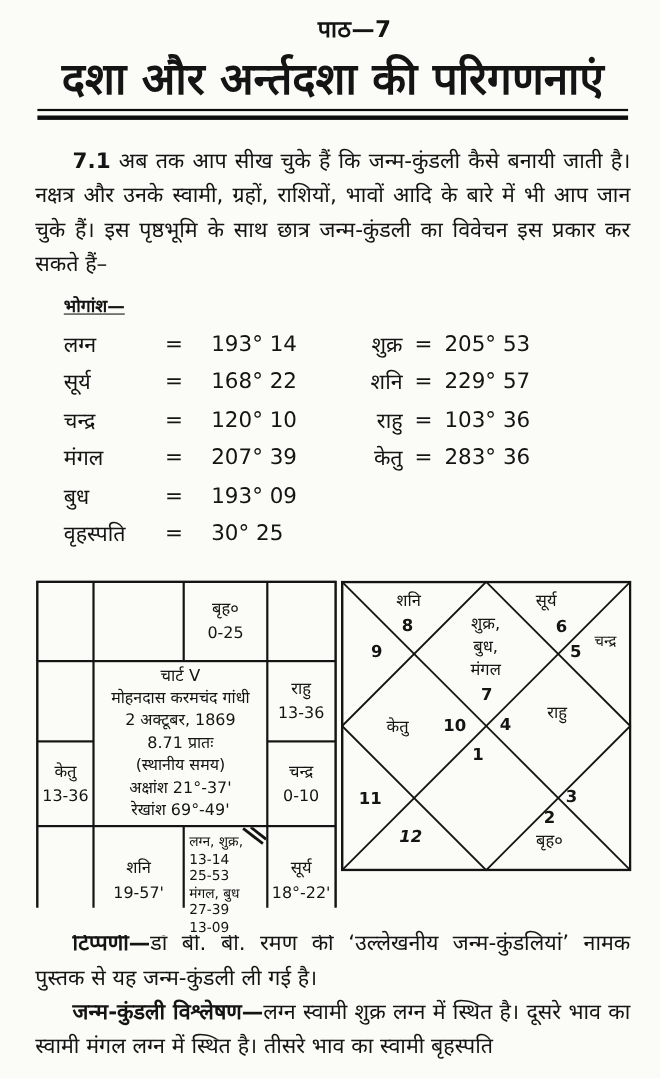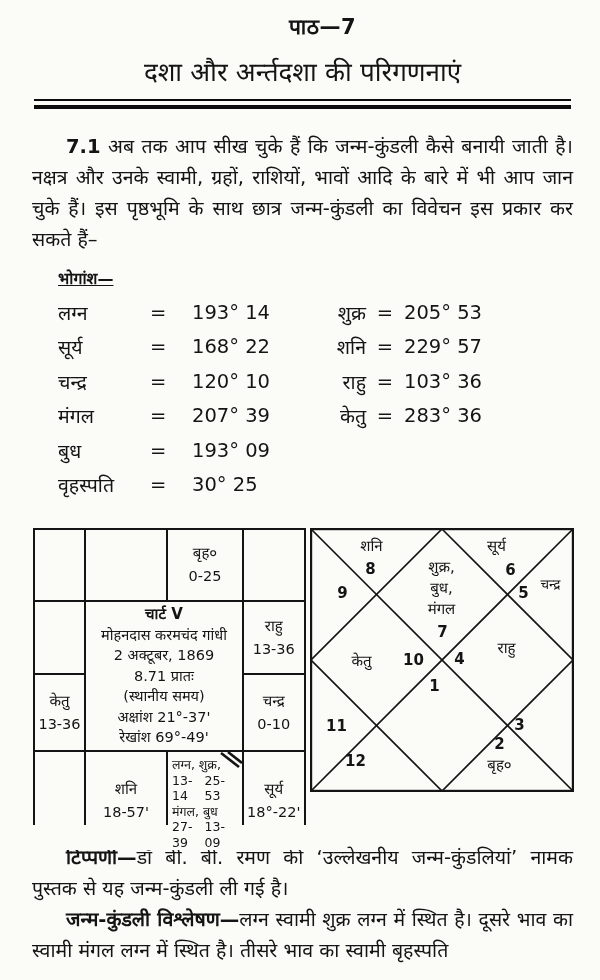--- a/index.html
+++ b/index.html
@@ -10,21 +10,21 @@
     font-family:"DejaVu Sans", sans-serif;
     overflow:hidden;
   }
   .page { width:600px; height:980px; padding:12px 27px 0 32px; }
 
   .lesson {
     text-align:center; font-weight:bold; font-size:21px;
     letter-spacing:0.5px; padding-left:40px;
   }
   .title {
-    text-align:center; font-weight:normal; font-size:26px;
+    text-align:center; font-weight:bold; font-size:40px;
     margin-top:12px; line-height:40px;
   }
   .title-rule {
     margin:7px 2px 0 2px; height:10px;
     border-top:2.5px solid #0c0c0c;
     border-bottom:4px solid #0c0c0c;
   }
 
   .para {
     font-size:19.5px; line-height:31px; text-align:justify;
@@ -56,26 +56,26 @@
     gap:2px; background:#141414;
     border:2px solid #141414;
     font-size:15px;
   }
   .sc { background:#fbfbf8; display:flex; flex-direction:column; align-items:center; justify-content:center; line-height:23px; position:relative; }
   .r1c1{grid-area:1/1;} .r1c2{grid-area:1/2;} .r1c3{grid-area:1/3;} .r1c4{grid-area:1/4;}
   .r2c1{grid-area:2/1;} .scenter{grid-area:2/2/span 2/span 2;} .r2c4{grid-area:2/4;}
   .r3c1{grid-area:3/1;} .r3c4{grid-area:3/4;}
   .r4c1{grid-area:4/1;} .r4c2{grid-area:4/2;} .lagna{grid-area:4/3;} .r4c4{grid-area:4/4;}
   .scenter { font-size:14.5px; line-height:20.5px; text-align:center; }
-  .scenter .c1 { font-weight:bold; font-size:15px; }
+  .scenter .c1 { font-weight:normal; font-size:15px; }
   .lagna {
     align-items:flex-start; justify-content:flex-start;
     font-size:12.5px; line-height:15.5px; padding:5px 5px 0 4px; text-align:left;
   }
-  .lagna .num-line { display:flex; justify-content:center; width:100%; }
+  .lagna .num-line { display:flex; justify-content:center; width:100%;flex-direction:column; }
   .lagna-mark { position:absolute; top:0; right:0; }
   .lagna-mark line { stroke:#141414; stroke-width:2.6; }
   .pv { font-size:14.5px; }
 
   
   .nchart { position:relative; width:264px; height:264px; font-size:15px; }
   .nchart svg { position:absolute; left:0; top:0; }
   .nchart svg line, .nchart svg polygon, .nchart svg rect { stroke:#141414; fill:none; }
   .nl {
     position:absolute; transform:translate(-50%,-50%);
@@ -173,21 +173,21 @@
         <div class="pv">13-36</div>
       </div>
       <div class="sc r3c4">
         <div class="pl">चन्द्र</div>
         <div class="pv">0-10</div>
       </div>
 
       <div class="sc r4c1"></div>
       <div class="sc r4c2">
         <div class="pl">शनि</div>
-        <div class="pv">18-57'</div>
+        <div class="pv">19-57'</div>
       </div>
       <div class="sc lagna">
         <svg class="lagna-mark" width="24" height="20" viewBox="0 0 24 20">
           <line x1="3" y1="1" x2="21" y2="15"></line>
           <line x1="10" y1="0" x2="24" y2="11"></line>
         </svg>
         <div>लग्न, शुक्र,</div>
         <div class="num-line">
           <span>13-14</span>
           <span>25-53</span>
@@ -221,21 +221,21 @@
       <span class="nl" style="left:187px; top:18px;">सूर्य</span>
       <span class="nl num" style="left:201px; top:42px;">6</span>
       <span class="nl num" style="left:214px; top:65px;">5</span>
       <span class="nl small" style="left:241px; top:56px;">चन्द्र</span>
       <span class="nl" style="left:52px; top:133px;">केतु</span>
       <span class="nl num" style="left:104px; top:132px;">10</span>
       <span class="nl num" style="left:150px; top:131px;">4</span>
       <span class="nl" style="left:197px; top:120px;">राहु</span>
       <span class="nl num" style="left:125px; top:158px;">1</span>
       <span class="nl num" style="left:27px; top:198px;">11</span>
-      <span class="nl num" style="left:46px; top:233px;">12</span>
+      <span class="nl num" style="left:64px; top:233px;font-style:italic;">12</span>
       <span class="nl num" style="left:210px; top:197px;">3</span>
       <span class="nl num" style="left:190px; top:216px;">2</span>
       <span class="nl" style="left:190px; top:237px;">बृह०</span>
     </div>
   </div>
 
   <p class="para" style="margin-top:17px;"><b>टिप्पणी—</b><span>डॉ बी. बी. रमण की ‘उल्लेखनीय जन्म-कुंडलियां’ नामक पुस्तक से यह जन्म-कुंडली ली गई है।</span></p>
 
   <p class="para"><b>जन्म-कुंडली विश्लेषण—</b><span>लग्न स्वामी शुक्र लग्न में स्थित है। दूसरे भाव का स्वामी मंगल लग्न में स्थित है। तीसरे भाव का स्वामी बृहस्पति</span></p>
 

